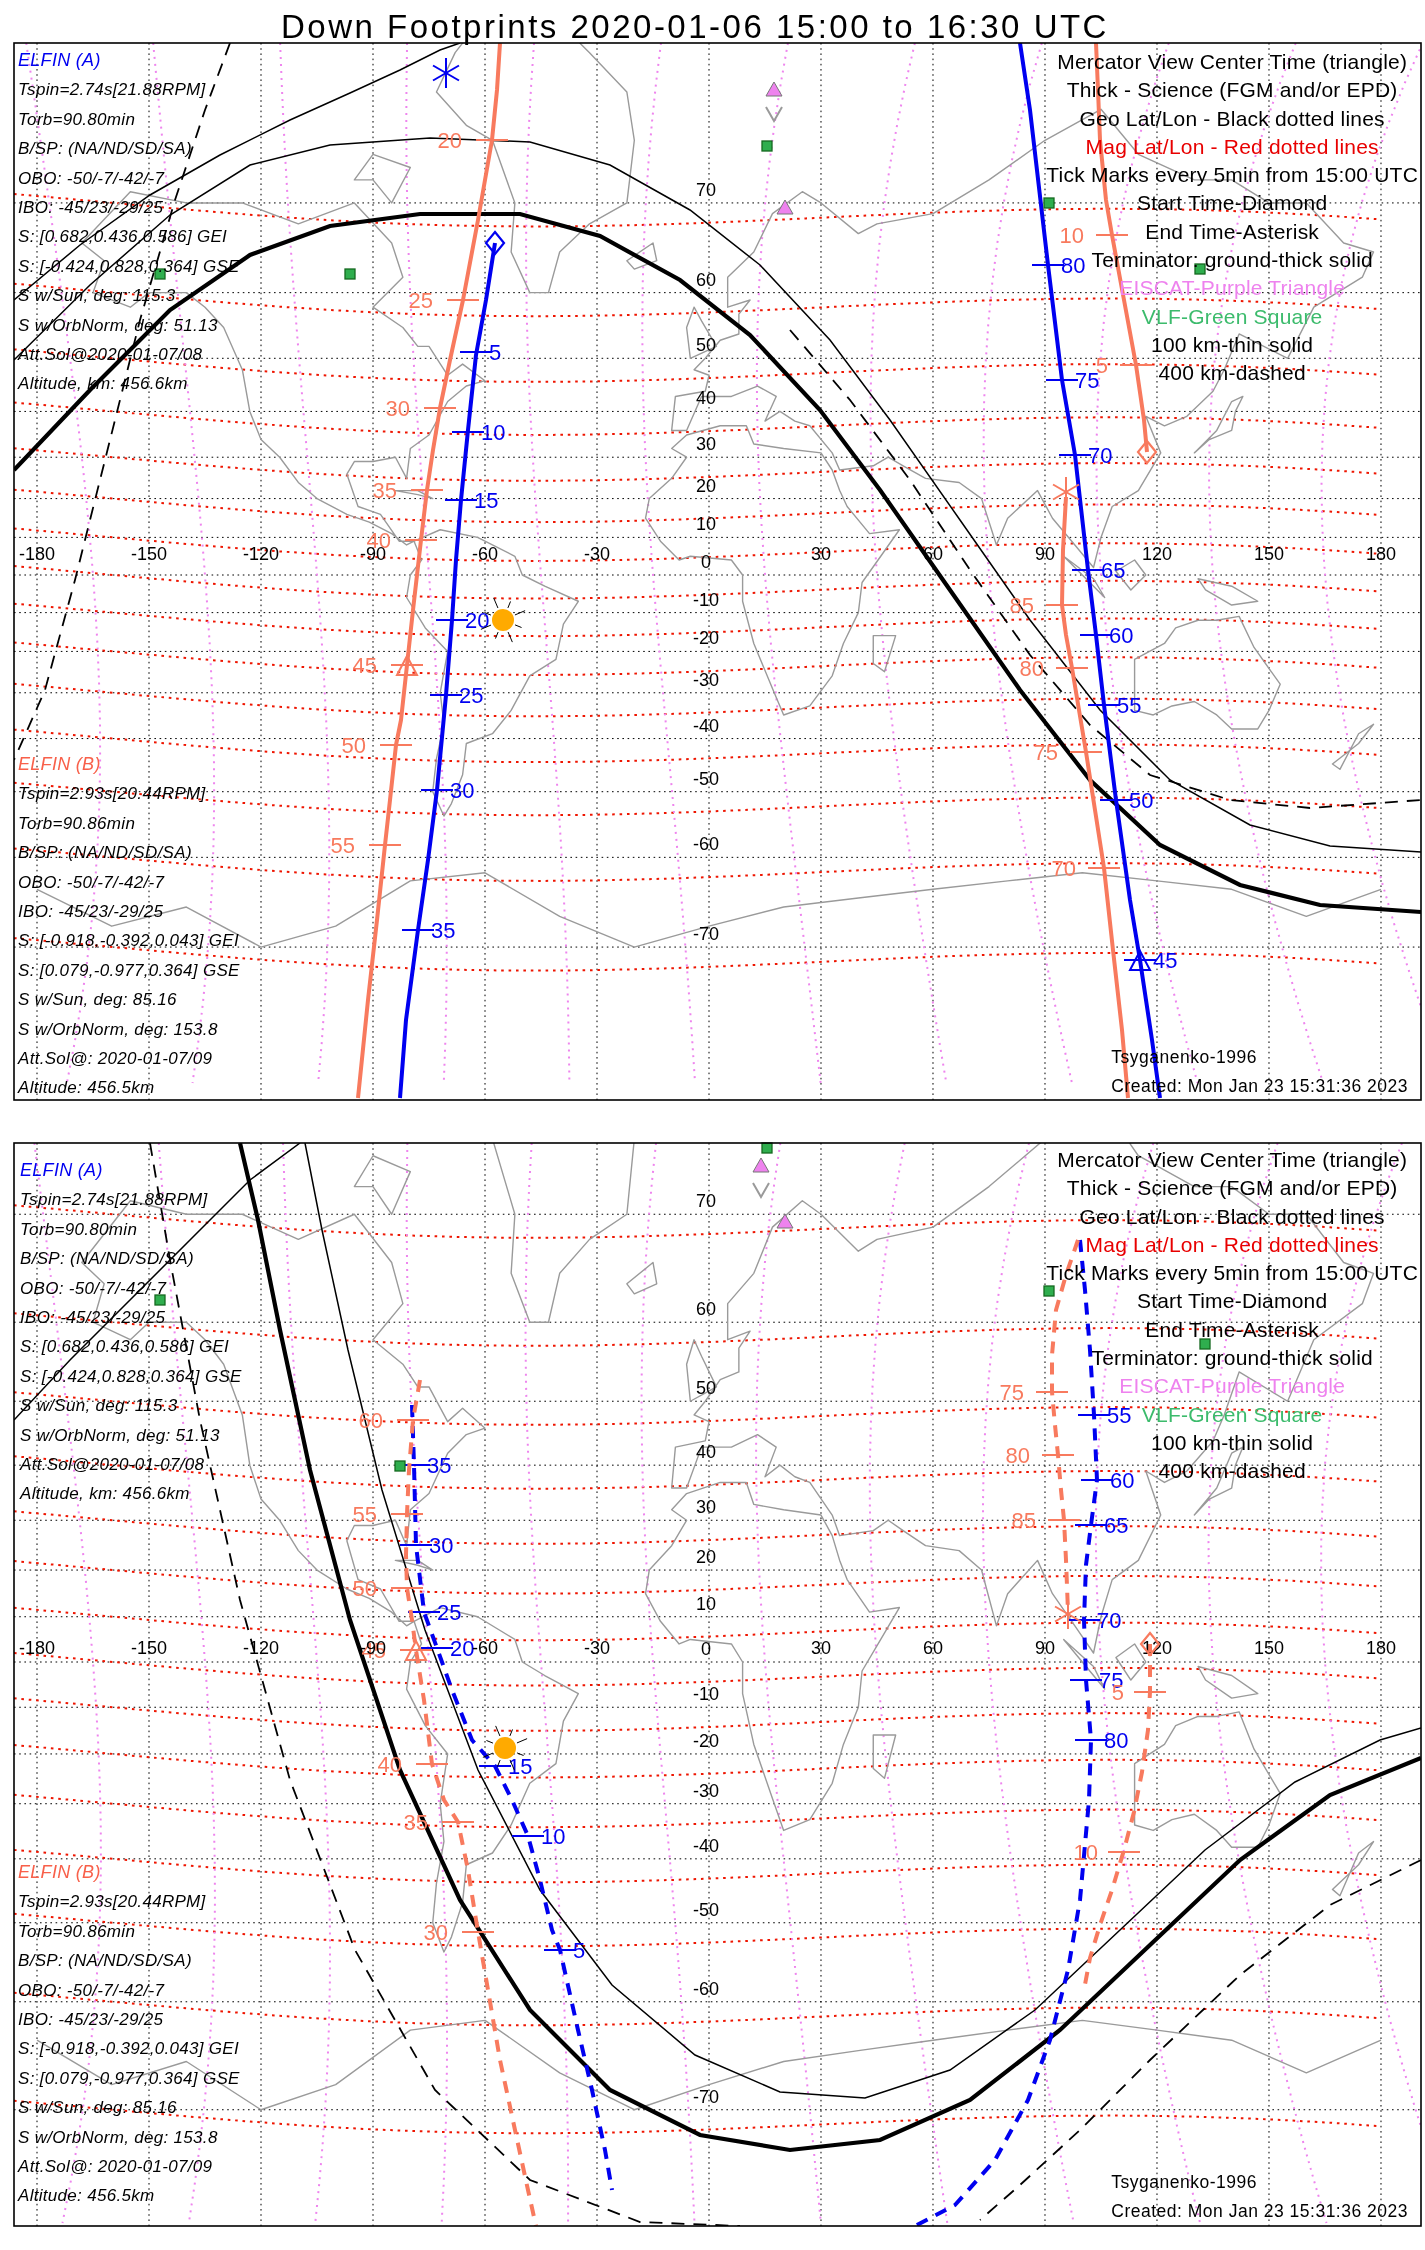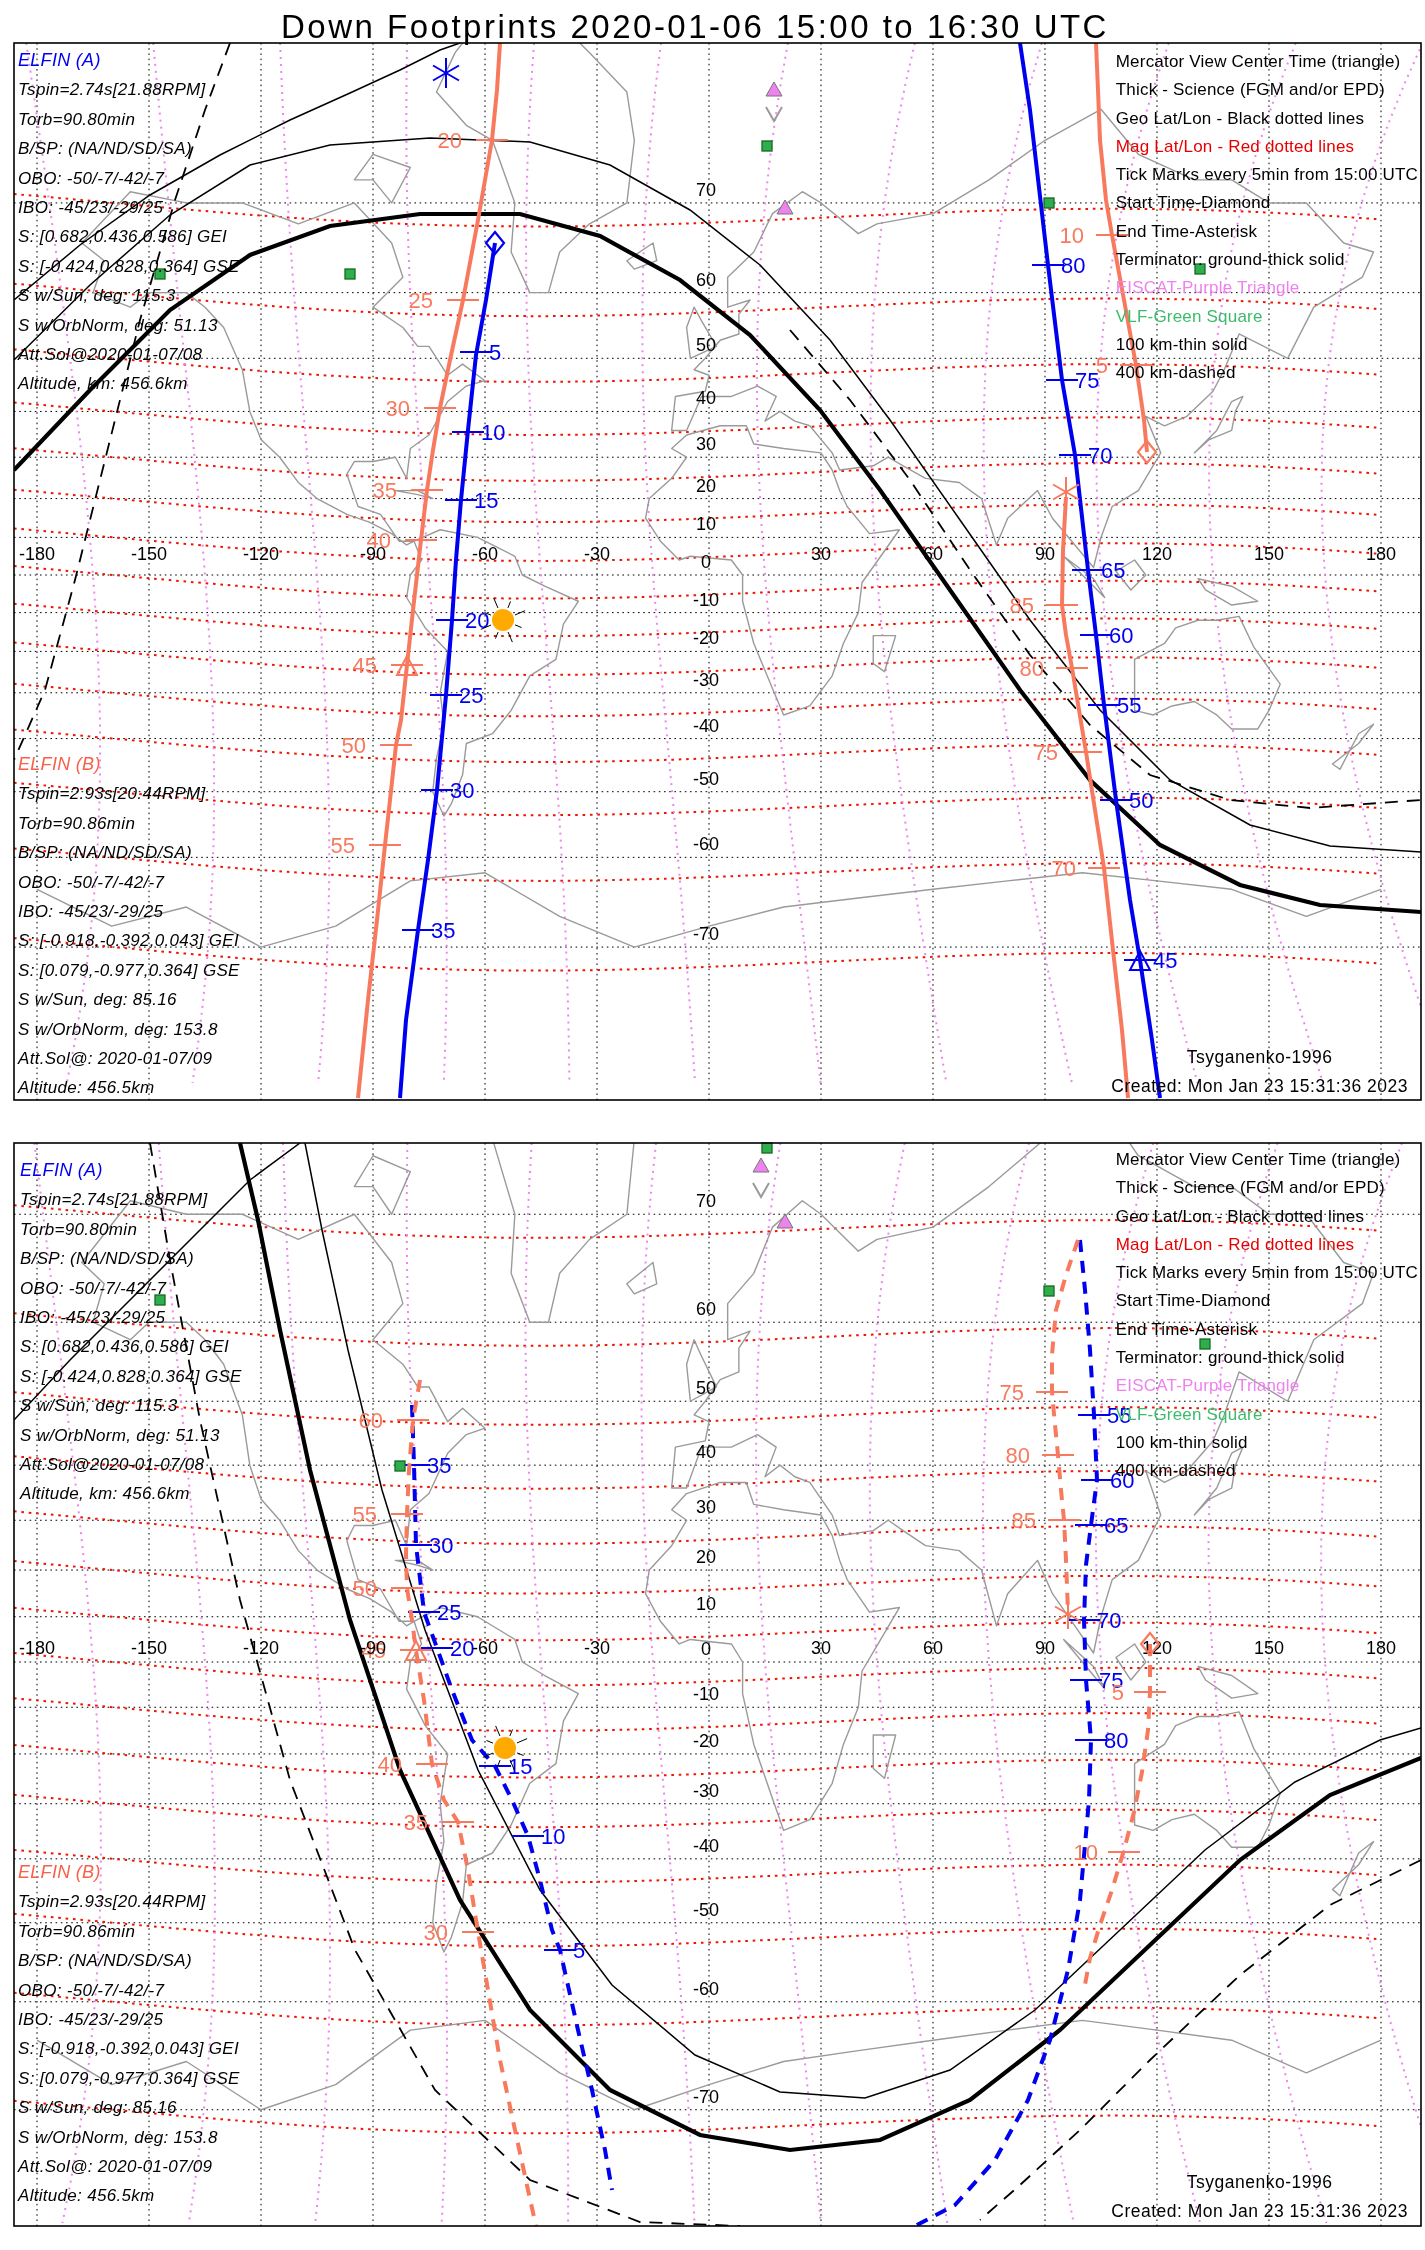--- a/index.html
+++ b/index.html
@@ -2,22 +2,22 @@
 <html><head>
 <meta charset="utf-8">
 <style>
   html,body{margin:0;padding:0;background:#fff;}
   #stage{position:relative;width:1425px;height:2250px;background:#fff;overflow:hidden;
          font-family:"Liberation Sans",sans-serif;color:#000;}
   svg{position:absolute;left:0;top:0;}
   .ptitle{position:absolute;transform:translateX(-50%);font-size:33px;letter-spacing:2.5px;white-space:nowrap;}
   .blk{position:absolute;font-size:17px;line-height:29.4px;letter-spacing:.3px;white-space:nowrap;font-style:italic;}
   .blk .bname{font-size:18px;}
-  .legend{position:absolute;font-size:17px;line-height:28.3px;text-align:left;letter-spacing:.2px;white-space:nowrap;}
-  .credits{position:absolute;font-size:17.5px;line-height:29px;text-align:center;letter-spacing:.5px;white-space:nowrap;}
+  .legend{position:absolute;font-size:21px;line-height:28.3px;text-align:center;letter-spacing:.2px;white-space:nowrap;}
+  .credits{position:absolute;font-size:17.5px;line-height:29px;text-align:left;letter-spacing:.5px;white-space:nowrap;}
 </style>
 </head>
 <body>
 
 <div id="stage">
   <svg id="plot" width="1425" height="2250" viewBox="0 0 1425 2250">
       <clipPath id="clip0">
         <rect x="14" y="43" width="1407" height="1057"></rect>
       </clipPath>
       <g>

